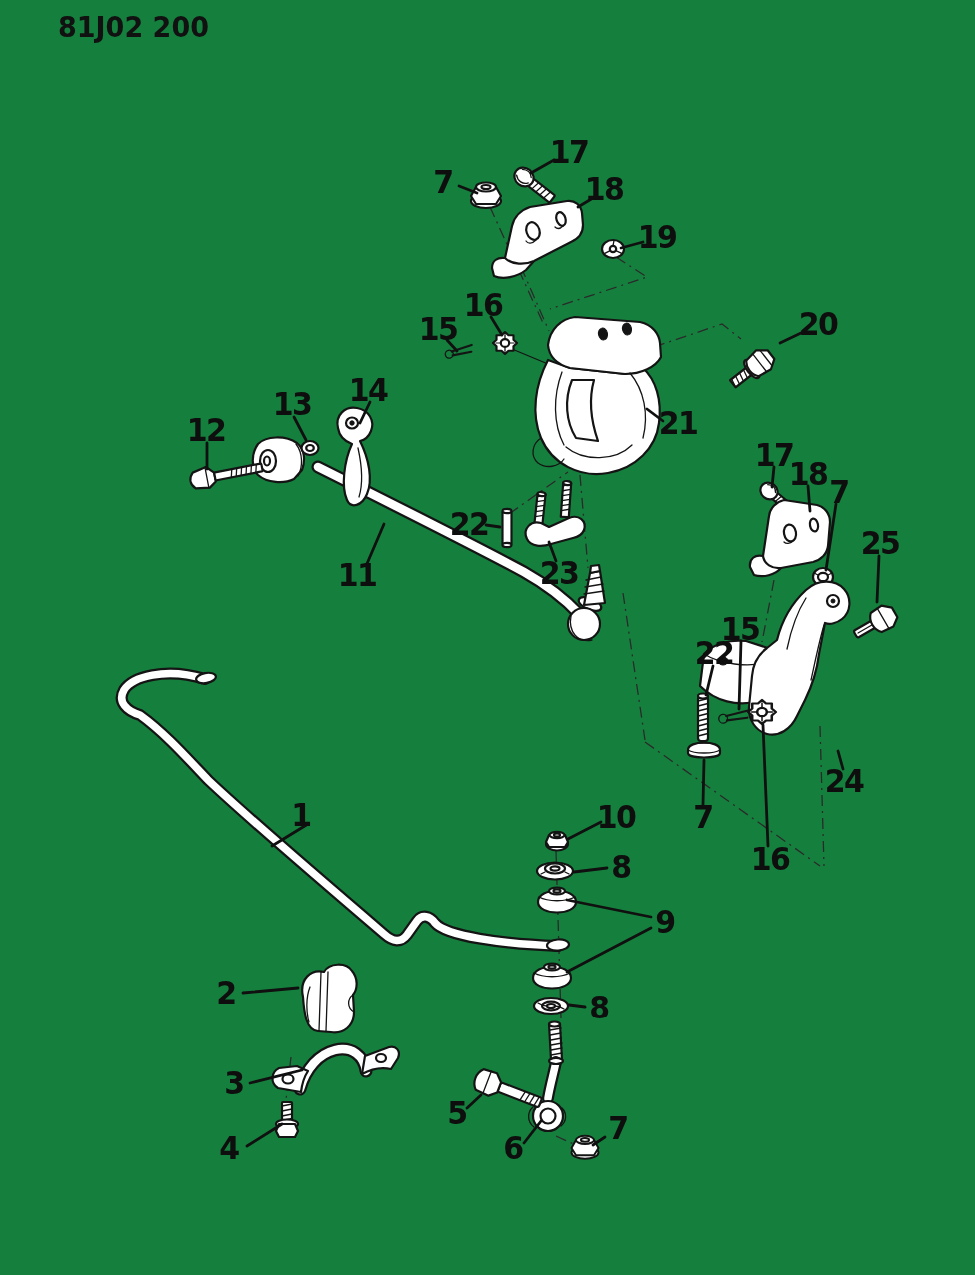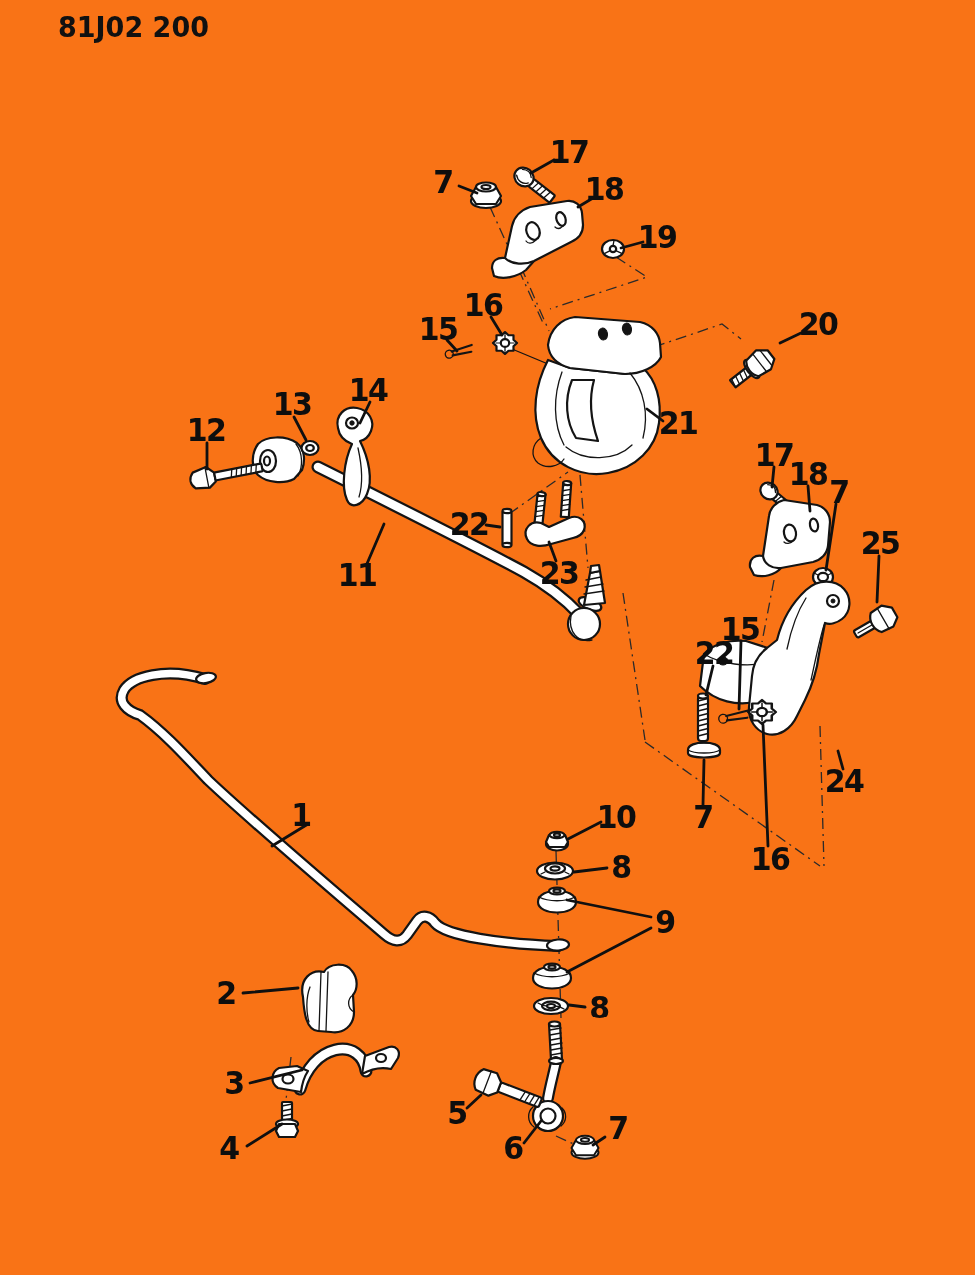--- a/index.html
+++ b/index.html
@@ -1,16 +1,16 @@
 <!DOCTYPE html>
 <html><head>
 <meta charset="utf-8">
 <style>
   html,body{margin:0;padding:0;background:#e8e8e8;}
-  .page{position:relative;width:975px;height:1275px;background:#f97316;overflow:hidden;
+  .page{position:relative;width:975px;height:1275px;background:#15803d;overflow:hidden;
         font-family:"DejaVu Sans","Liberation Sans",sans-serif;}
   .drawing-number{position:absolute;left:58px;top:10px;font-size:27px;font-weight:800;
         color:#111;letter-spacing:0;transform:scaleY(1.08);transform-origin:left top;}
   .callout{position:absolute;transform:translate(-50%,-50%) scaleY(1.05);
         font-size:30px;font-weight:800;color:#0e0e0e;letter-spacing:-1.5px;line-height:1;
         white-space:nowrap;}
   svg{position:absolute;left:0;top:0;}
   .p  {fill:#ffffff;stroke:#141414;stroke-width:2.2;stroke-linejoin:round;stroke-linecap:round;}
   .pt {fill:none;stroke:#141414;stroke-width:1.3;stroke-linecap:round;}
   .pd {fill:#141414;stroke:#141414;stroke-width:1;}

